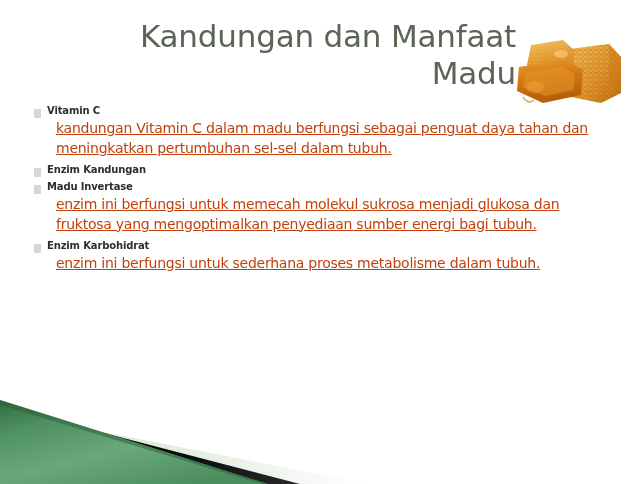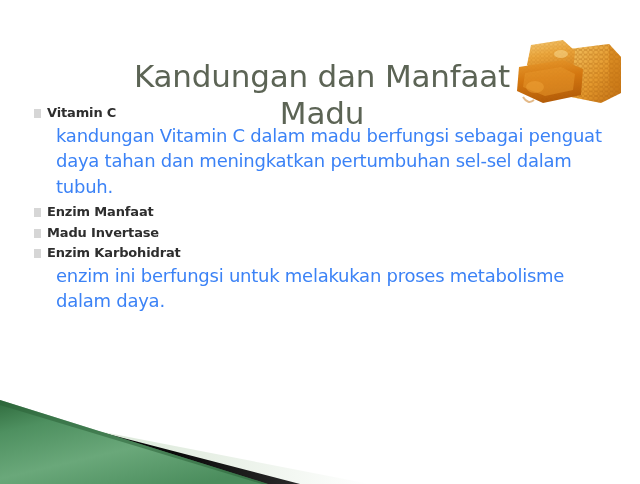--- a/index.html
+++ b/index.html
@@ -20,25 +20,24 @@
     inset: 0;
     width: 640px;
     height: 484px;
     background: #ffffff;
     overflow: hidden;
   }
 
   
   #title-block {
     position: absolute;
-    left: 112px;
+    left: 96px;
     top: 18px;
     width: 420px;
-    text-align: center;
-    margin-top: 40px;
+    text-align: right;
   }
   #slide-title {
     margin: 0;
     font-family: "DejaVu Sans", "Liberation Sans", sans-serif;
     font-size: 31px;
     line-height: 1.18;
     font-weight: 400;
     letter-spacing: -0.2px;
     color: #5c6455;
     white-space: pre-line;
@@ -75,36 +74,37 @@
   .bullet-marker {
     flex: 0 0 auto;
     width: 7px;
     height: 9px;
     margin-top: 5px;
     background: #c8c8c8;
     opacity: .75;
   }
   .topic-title {
     font-family: "DejaVu Sans", "Liberation Sans", sans-serif;
-    font-size: 13px;
+    font-size: 10px;
     font-weight: bold;
     color: #2e2e2e;
     line-height: 1.35;
     letter-spacing: -0.15px;
   }
   .topic-body {
     margin: 1px 0 4px 0;
     padding-left: 22px;
     font-family: "DejaVu Sans", "Liberation Sans", sans-serif;
-    font-size: 18px;
+    font-size: 14px;
     font-weight: 400;
-    color: #3b82f6;
+    color: #c2410c;
     line-height: 1.42;
     letter-spacing: -0.25px;
     max-width: 556px;
+    text-decoration: underline;
   }
 
   
   #bottom-decoration {
     position: absolute;
     left: 0;
     bottom: 0;
     width: 640px;
     height: 100px;
     pointer-events: none;
@@ -177,37 +177,38 @@
       <div class="topic-head">
         <span class="bullet-marker"></span>
         <span class="topic-title">Vitamin C</span>
       </div>
       <p class="topic-body">kandungan Vitamin C dalam madu berfungsi sebagai penguat daya tahan dan meningkatkan pertumbuhan sel-sel dalam tubuh.</p>
     </div>
 
     <div class="topic">
       <div class="topic-head">
         <span class="bullet-marker"></span>
-        <span class="topic-title">Enzim Manfaat</span>
+        <span class="topic-title">Enzim Kandungan</span>
       </div>
     </div>
 
     <div class="topic">
       <div class="topic-head">
         <span class="bullet-marker"></span>
         <span class="topic-title">Madu Invertase</span>
       </div>
+      <p class="topic-body">enzim ini berfungsi untuk memecah molekul sukrosa menjadi glukosa dan fruktosa yang mengoptimalkan penyediaan sumber energi bagi tubuh.</p>
     </div>
 
     <div class="topic">
       <div class="topic-head">
         <span class="bullet-marker"></span>
         <span class="topic-title">Enzim Karbohidrat</span>
       </div>
-      <p class="topic-body">enzim ini berfungsi untuk melakukan proses metabolisme dalam daya.</p>
+      <p class="topic-body">enzim ini berfungsi untuk sederhana proses metabolisme dalam tubuh.</p>
     </div>
 
   </div>
 
   <div id="bottom-decoration">
     <svg viewBox="0 0 640 100" xmlns="http://www.w3.org/2000/svg" aria-hidden="true">
       <defs>
         <linearGradient id="wedgeGrad" x1="0" y1="0" x2="0.75" y2="1">
           <stop offset="0%" stop-color="#2f6b3d"></stop>
           <stop offset="25%" stop-color="#4e9060"></stop>

